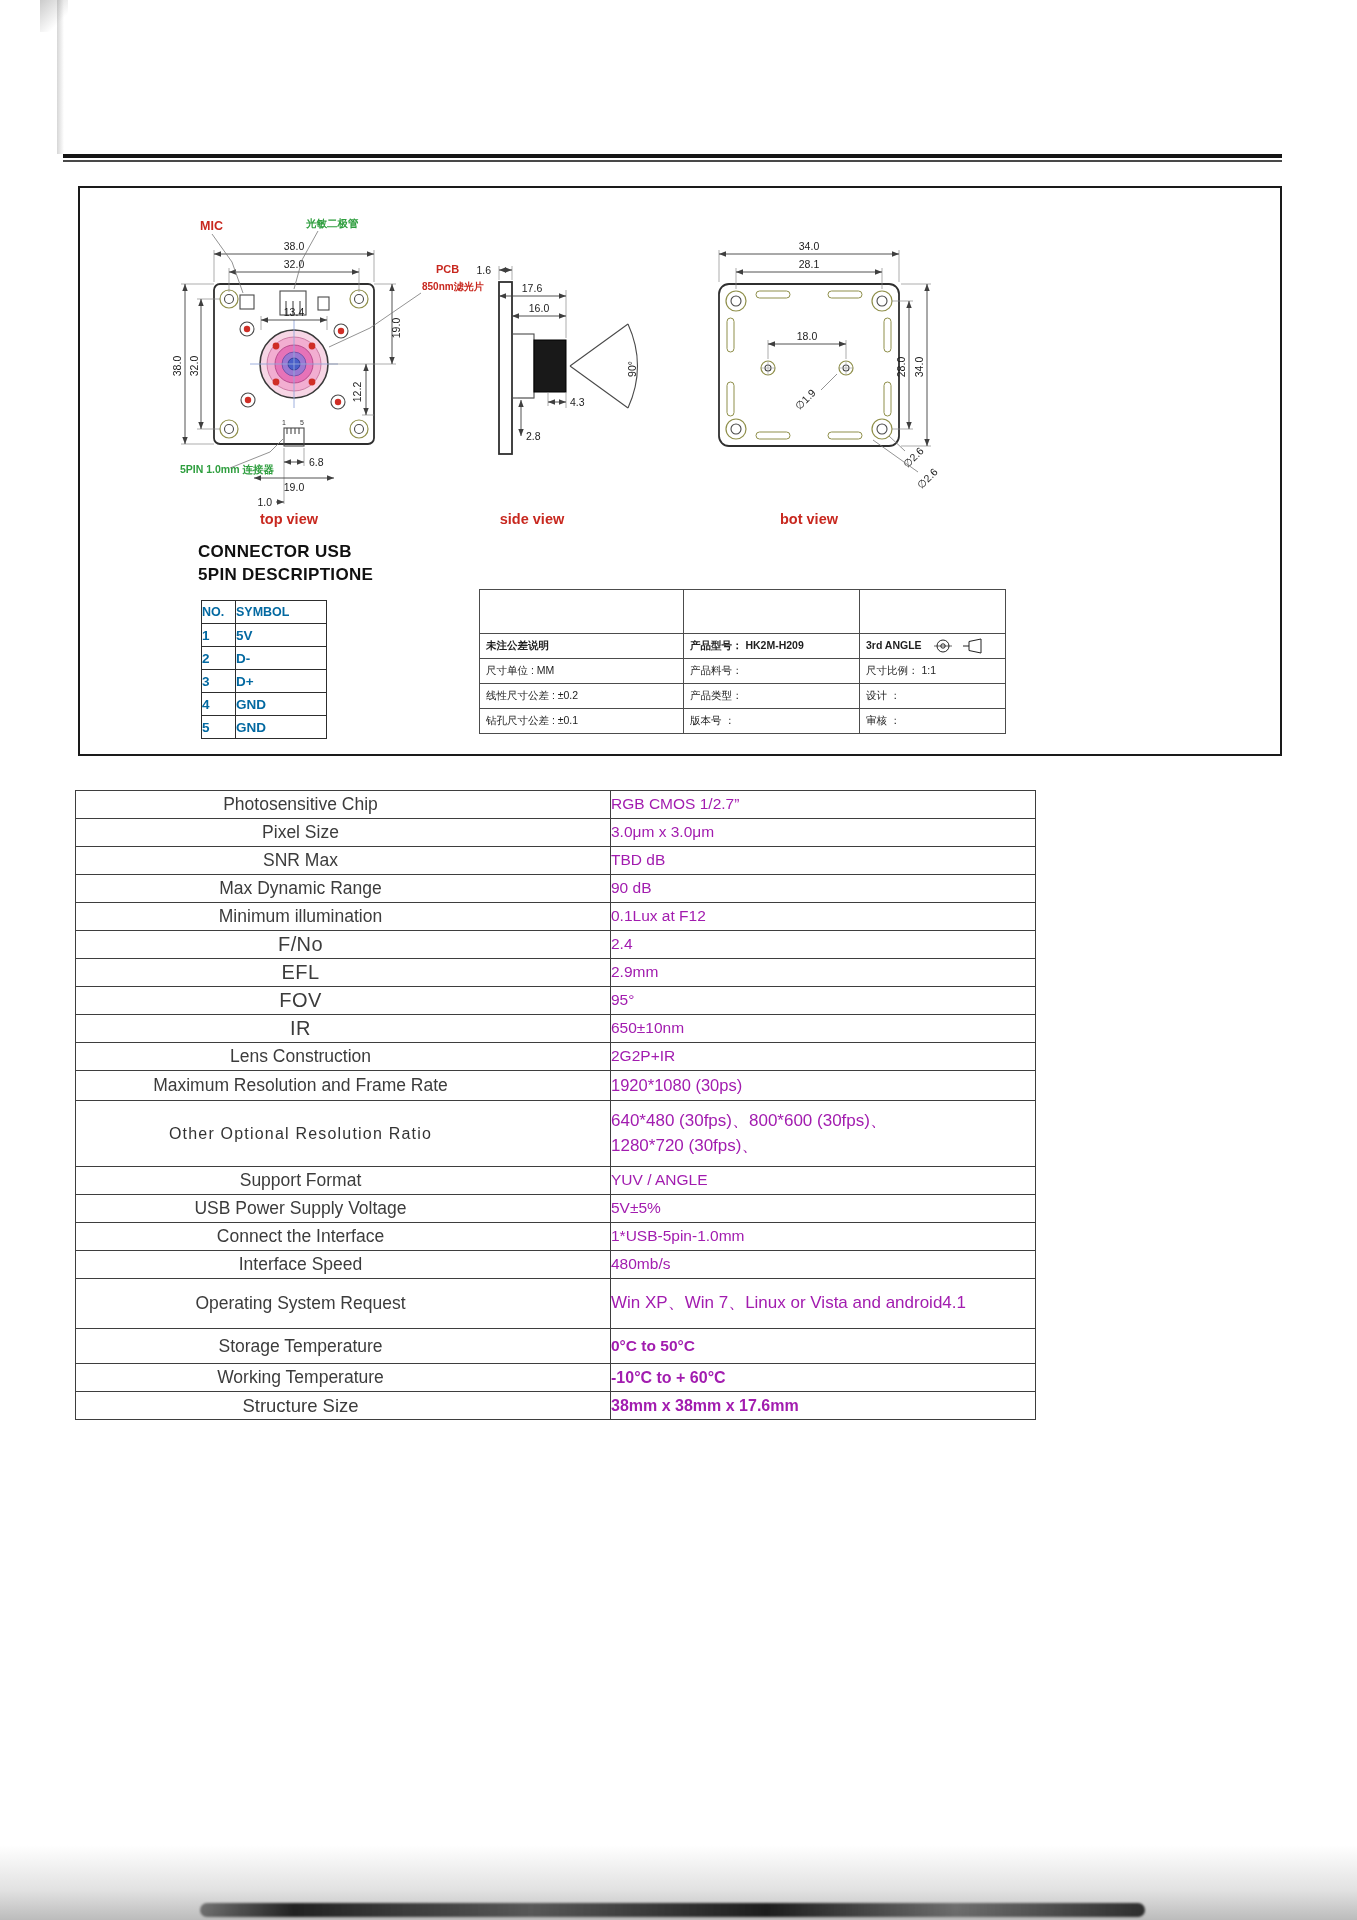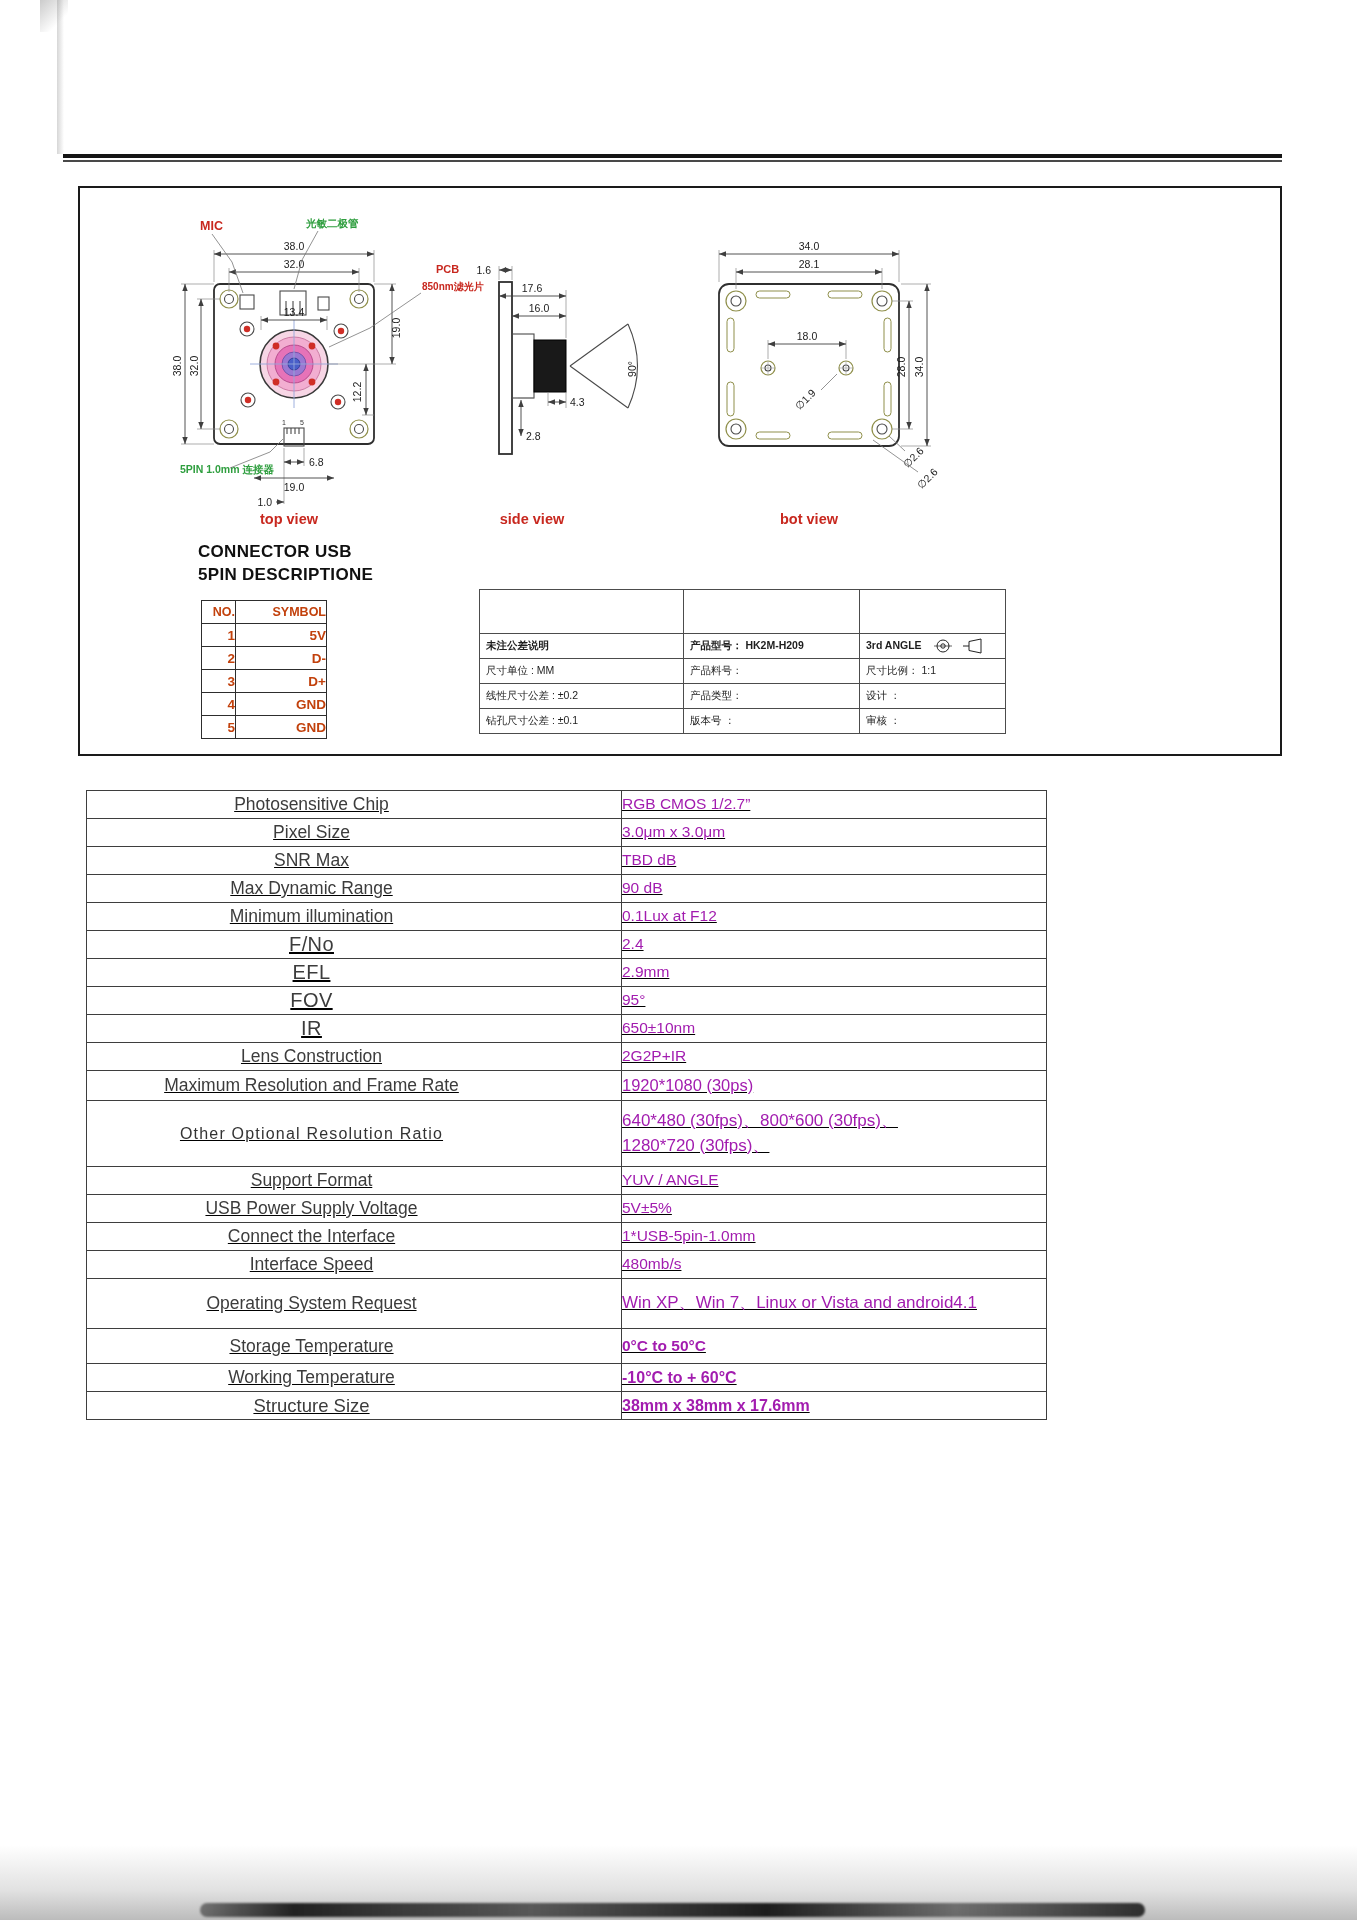--- a/index.html
+++ b/index.html
@@ -35,36 +35,36 @@
   svg .dt7{font-size:7px;fill:#333;}
   svg .callout-red{fill:#c8281f;font-weight:700;font-size:12.5px;}
   svg .callout-red-s{fill:#c8281f;font-weight:700;font-size:10px;}
   svg .callout-green{fill:#2e9e3e;font-weight:700;font-size:10.5px;}
   svg .view-label{fill:#c8281f;font-weight:700;font-size:14.5px;}
 
   .conn-title{position:absolute;left:118px;top:352px;font-weight:bold;font-size:17px;
     color:#101010;line-height:23px;letter-spacing:.3px;}
 
   .pin-table{position:absolute;left:121px;top:412px;width:125px;border-collapse:collapse;
-    font-weight:bold;font-size:13.5px;color:#c2410c;text-align:right;table-layout:fixed;border-radius:31px;}
+    font-weight:bold;font-size:13.5px;color:#0369a1;text-align:left;table-layout:fixed;border-radius:31px;}
   .pin-table th,.pin-table td{border:1.6px solid #2d2d2d;height:22px;padding:0;}
   .pin-table th{font-size:12.5px;}
 
   .title-block{position:absolute;left:399px;top:401px;width:526px;border-collapse:collapse;
     color:#1d1d1d;table-layout:fixed;}
   .title-block td{border:1.2px solid #4c4c4c;padding:1px 6px;font-size:10.5px;vertical-align:middle;}
   .title-block tr{height:25px;}
   .title-block tr.tb-empty td{height:41px;}
   .tb-b{font-weight:bold;font-size:11.5px;}
   .tb-angle{white-space:nowrap;}
   .tb-angle svg{vertical-align:middle;margin-left:8px;}
 
   
-  .spec-table{position:absolute;left:86px;top:790px;width:960px;border-collapse:collapse;
-    table-layout:fixed;text-decoration:underline;}
+  .spec-table{position:absolute;left:75px;top:790px;width:960px;border-collapse:collapse;
+    table-layout:fixed;}
   .spec-table td{border:1.5px solid #3e3e3e;padding:0;}
   .spec-table tr{height:28px;}
   .spec-table tr:nth-child(11){height:30px;}
   .spec-table tr:nth-child(12){height:66px;}
   .spec-table tr:nth-child(17){height:50px;}
   .spec-table tr:nth-child(18){height:35px;}
   .spec-table tr:nth-child(21){height:50px;}
   .spec-label{text-align:center;color:#3c3c3c;font-size:17.5px;padding-right:85px !important;}
   .spec-value{text-align:left;color:#a21caf;font-size:15.5px;white-space:pre-line;line-height:1.45;}
   .spec-table tr:nth-child(n+6):nth-child(-n+9) .spec-label{font-size:20px;letter-spacing:.4px;}

